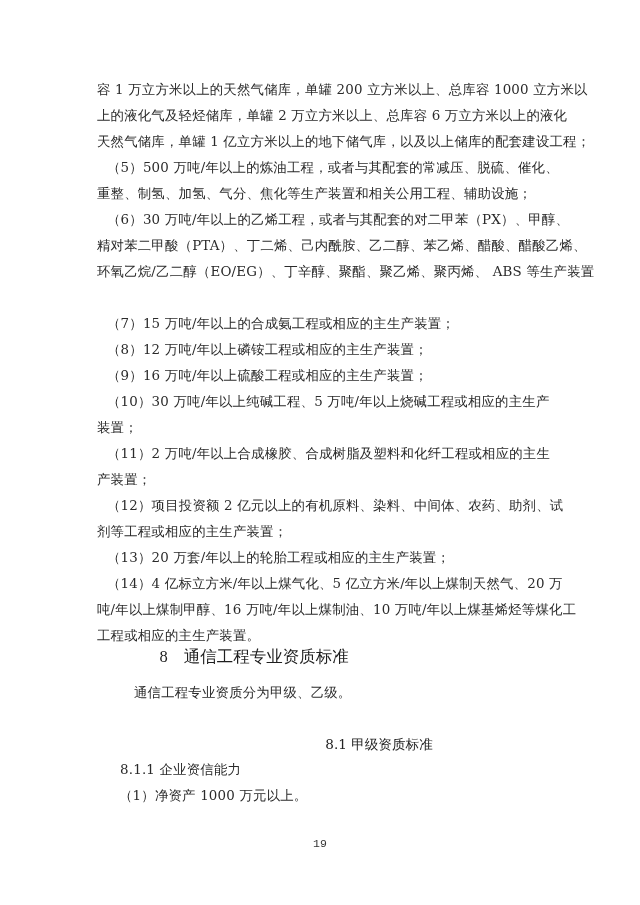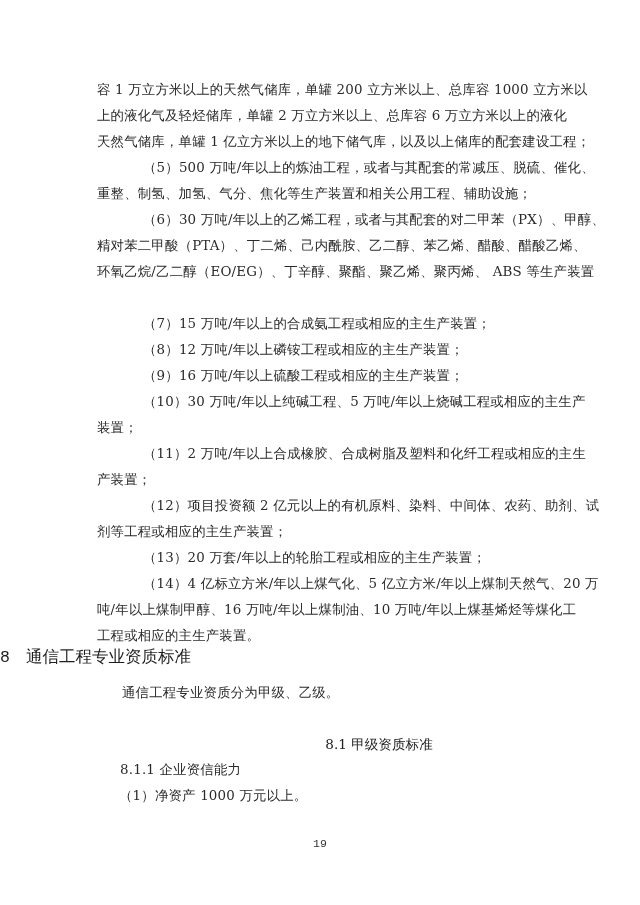--- a/index.html
+++ b/index.html
@@ -1,23 +1,23 @@
 <!DOCTYPE html>
 <html><head>
 <meta charset="utf-8">
 <style>
   html, body { margin: 0; padding: 0; background: #ffffff; }
   body { width: 640px; height: 905px; position: relative; overflow: hidden;
          font-family: "DejaVu Serif", "Liberation Serif", serif; color: #2a2a2a; }
   .page { position: absolute; left: 0; top: 0; width: 640px; height: 905px; background: #fff; padding-left: 12px; }
   .ln { position: absolute; left: 97px; width: 446px; font-size: 13.4px; line-height: 18px;
         white-space: nowrap; letter-spacing: 0.2px; text-align: justify; }
-  .ind { left: 143px; width: 418px; }
-  .h1 { position: absolute; left: 0; width: 508px; text-align: left; top: 646px;
-        font-family: Liberation Mono, monospace; font-size: 16.5px; color: #1e1e1e; }
+  .ind { left: 107px; width: 418px; }
+  .h1 { position: absolute; left: 0; width: 508px; text-align: center; top: 646px;
+        font-family: Liberation Serif, serif; font-size: 16.5px; color: #1e1e1e; }
   .h1 .num { margin-right: 16px; }
   .h2 { position: absolute; left: 0; width: 640px; text-align: center; top: 736px; padding-left: 118px;
         box-sizing: border-box; font-weight: normal; font-size: 13.6px; color: #222; }
   .pno { position: absolute; left: 0; width: 640px; text-align: center; top: 837px;
          font-family: Liberation Mono, monospace; font-size: 11.5px; color: #333; }
 </style>
 </head>
 <body>
 
 <div class="page">
@@ -40,21 +40,21 @@
   <div class="ln" style="top:523px">剂等工程或相应的主生产装置；</div>
   <div class="ln ind" style="top:549px">（13）20 万套/年以上的轮胎工程或相应的主生产装置；</div>
   <div class="ln ind" style="top:575px">（14）4 亿标立方米/年以上煤气化、5 亿立方米/年以上煤制天然气、20 万</div>
   <div class="ln" style="top:601px">吨/年以上煤制甲醇、16 万吨/年以上煤制油、10 万吨/年以上煤基烯烃等煤化工</div>
   <div class="ln" style="top:627px">工程或相应的主生产装置。</div>
 
   <div class="h1">
     <span class="num">8</span><span>通信工程专业资质标准</span>
   </div>
 
-  <div class="ln ind" style="top:684px; left:122px">通信工程专业资质分为甲级、乙级。</div>
+  <div class="ln ind" style="top:684px; left:134px">通信工程专业资质分为甲级、乙级。</div>
 
   <div class="h2">8.1 甲级资质标准</div>
 
   <div class="ln" style="top:761px; left:120px">8.1.1 企业资信能力</div>
   <div class="ln" style="top:787px; left:119px">（1）净资产 1000 万元以上。</div>
 
   <div class="pno">19</div>
 </div>
 
 </body></html>

